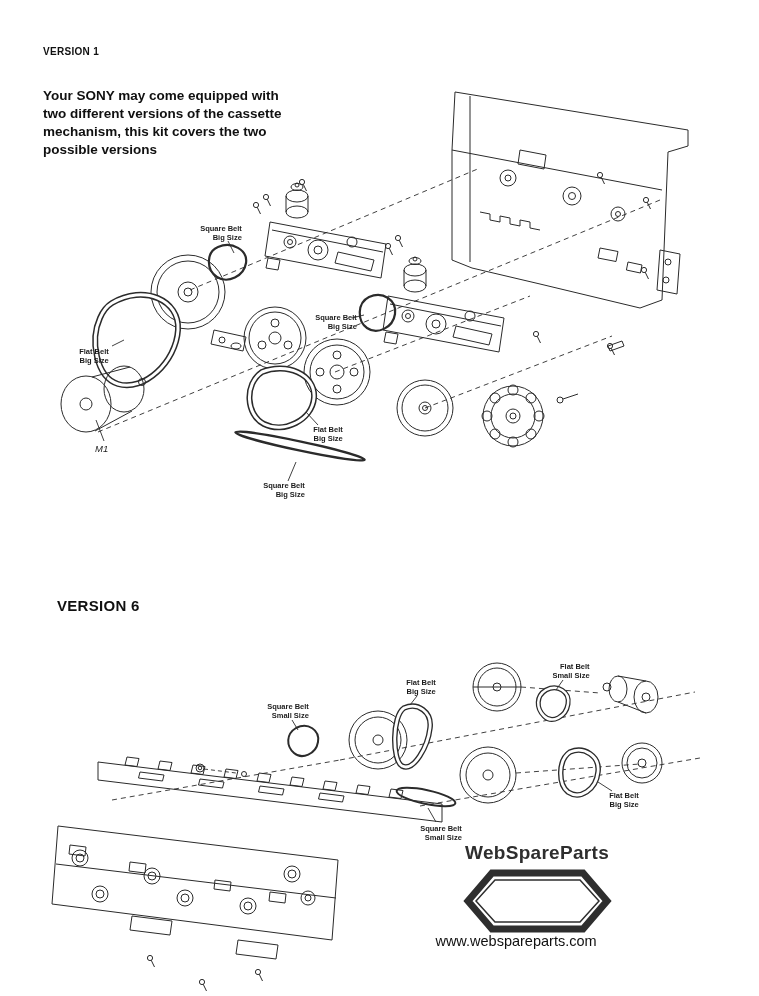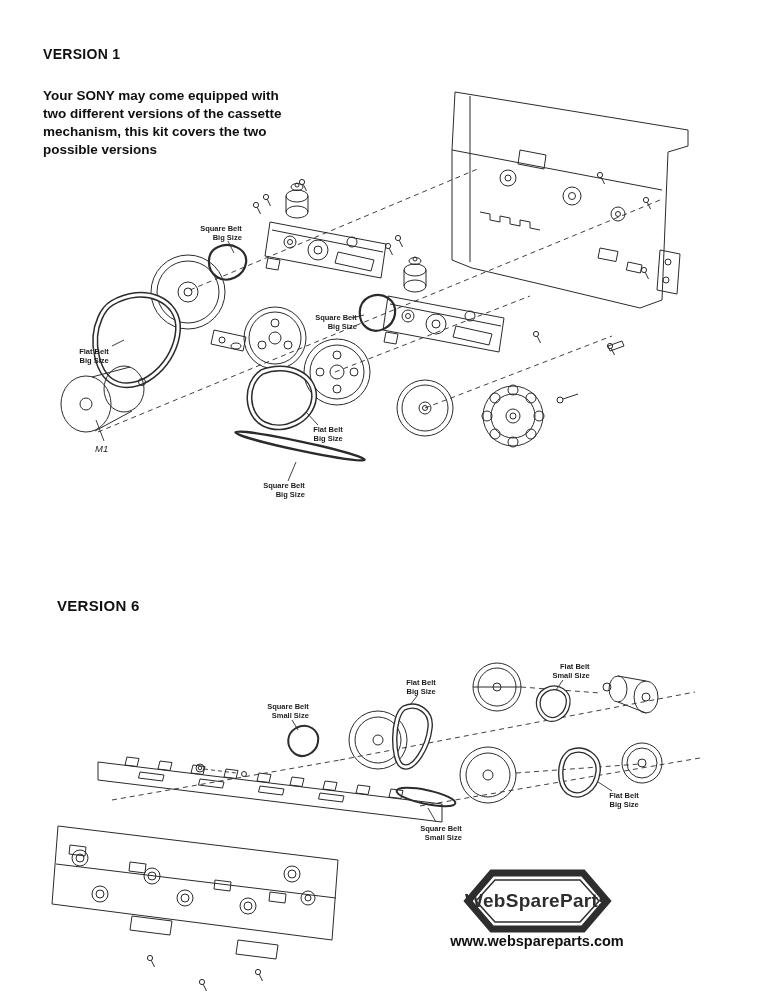--- a/index.html
+++ b/index.html
@@ -3,42 +3,42 @@
 <meta charset="utf-8">
 <style>
   * { margin:0; padding:0; box-sizing:border-box; }
   html,body { background:#ffffff; }
   .page {
     position:relative; width:759px; height:996px; background:#ffffff;
     font-family:"Liberation Sans", sans-serif; overflow:hidden; color:#111;
   }
   .drawing { position:absolute; left:0; top:0; width:759px; height:996px; }
   .heading { position:absolute; font-weight:bold; color:#101010; letter-spacing:.3px; }
-  #v1-heading { left:43px; top:46px; font-size:14px; }
+  #v1-heading { left:43px; top:46px; font-size:10px; }
   #v2-heading { left:57px; top:597px; font-size:15px; }
   .description {
     position:absolute; left:43px; top:87px; width:256px;
     font-size:13.5px; font-weight:bold; line-height:1.33; color:#101010;
   }
   .diagram-label {
     position:absolute; transform:translateX(-50%);
     font-size:7.5px; font-weight:bold; color:#1c1c1c;
     text-align:right; line-height:1.2; white-space:nowrap;
   }
   .motor-label {
     position:absolute; font-size:9.5px; font-style:italic; color:#1c1c1c;
   }
   .logo-text {
-    position:absolute; left:537px; top:890px; transform:translateX(-50%);
+    position:absolute; left:537px; top:842px; transform:translateX(-50%);
     font-size:19px; font-weight:bold; color:#2e2e2e; letter-spacing:.3px;
     white-space:nowrap;
   }
   .website {
-    position:absolute; left:537px; top:933px; transform:translateX(-50%);
-    font-size:14.5px; font-weight:bold; color:#101010; white-space:nowrap;
+    position:absolute; left:516px; top:933px; transform:translateX(-50%);
+    font-size:14.5px; font-weight:normal; color:#101010; white-space:nowrap;
   }
 </style>
 </head>
 <body>
 
 <div class="page">
 
   <svg class="drawing" viewBox="0 0 759 996">
     <defs>
       <g id="screw" stroke="#2b2b2b" fill="none" stroke-width="1">

